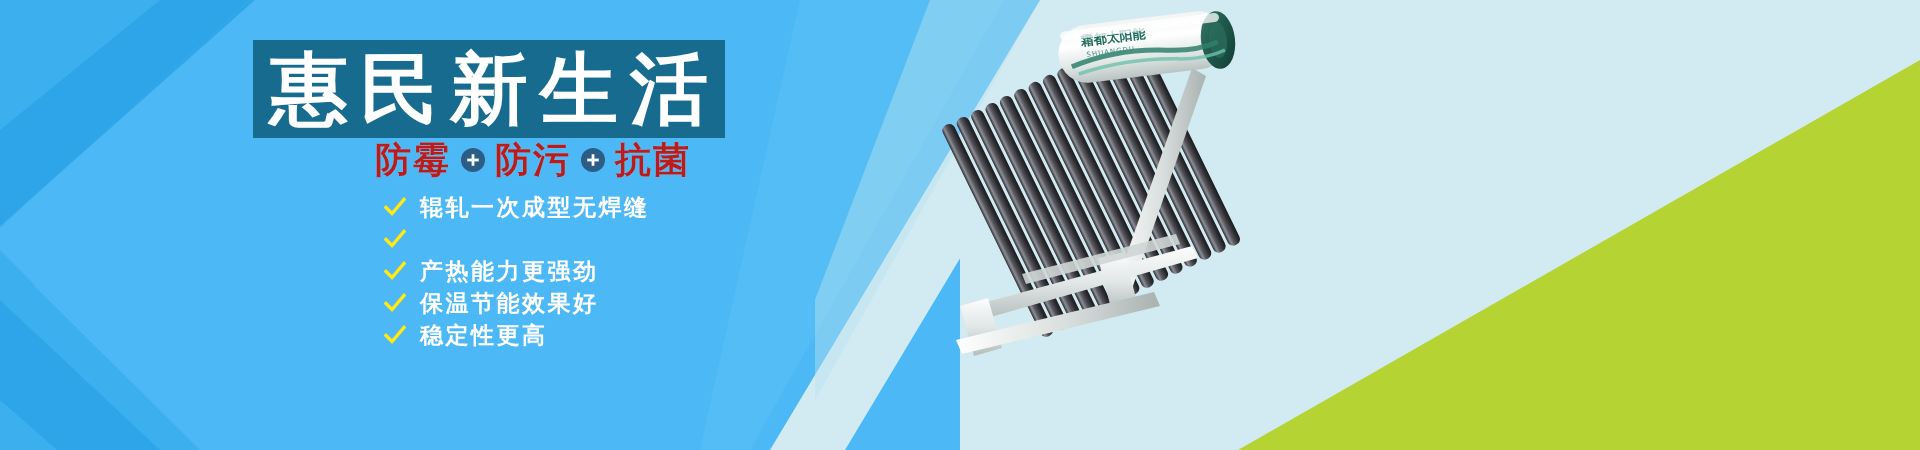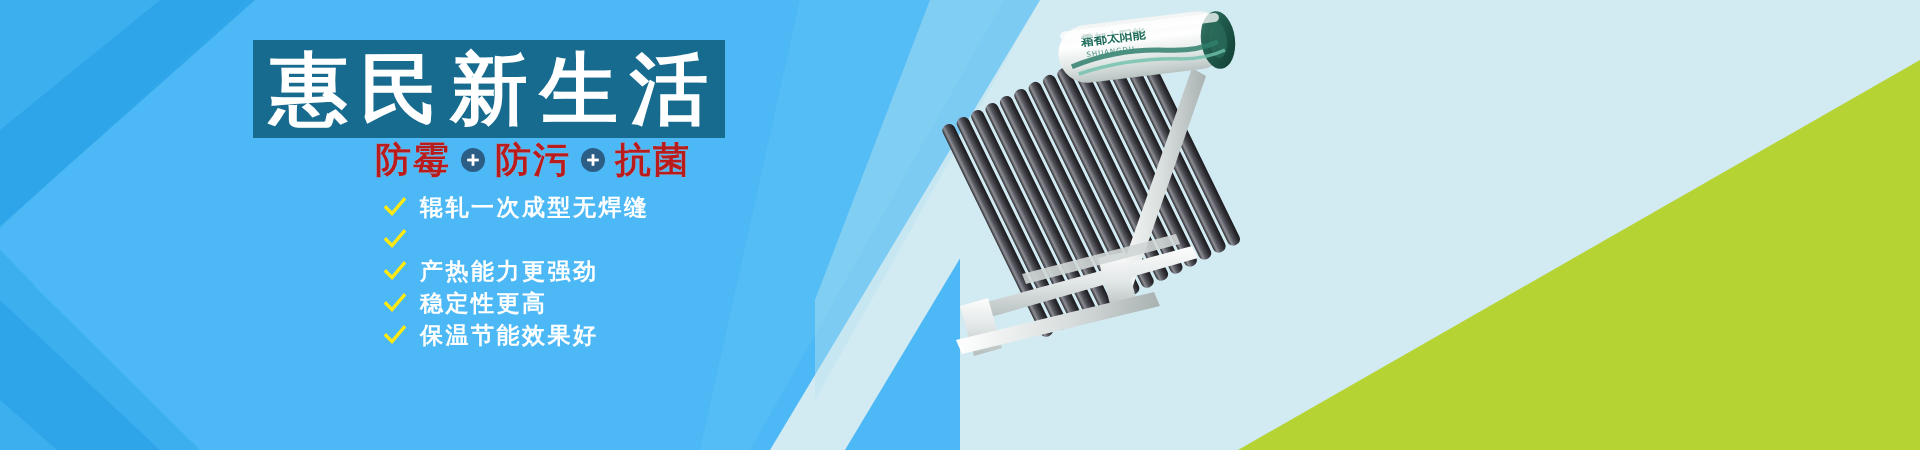--- a/index.html
+++ b/index.html
@@ -175,30 +175,30 @@
       </span>
       <span class="feature-text">产热能力更强劲</span>
     </div>
 
     <div class="feature-row">
       <span class="check-icon">
         <svg width="22" height="22" viewBox="0 0 22 22" xmlns="http://www.w3.org/2000/svg">
           <path d="M2 11.5 L8 17.5 L20 3.5" stroke="#ffe814" stroke-width="3.4" fill="none" stroke-linecap="square" stroke-linejoin="miter"></path>
         </svg>
       </span>
+      <span class="feature-text">保温节能效果好</span>
+    </div>
+
+    <div class="feature-row">
+      <span class="check-icon">
+        <svg width="22" height="22" viewBox="0 0 22 22" xmlns="http://www.w3.org/2000/svg">
+          <path d="M2 11.5 L8 17.5 L20 3.5" stroke="#ffe814" stroke-width="3.4" fill="none" stroke-linecap="square" stroke-linejoin="miter"></path>
+        </svg>
+      </span>
       <span class="feature-text">稳定性更高</span>
-    </div>
-
-    <div class="feature-row">
-      <span class="check-icon">
-        <svg width="22" height="22" viewBox="0 0 22 22" xmlns="http://www.w3.org/2000/svg">
-          <path d="M2 11.5 L8 17.5 L20 3.5" stroke="#ffe814" stroke-width="3.4" fill="none" stroke-linecap="square" stroke-linejoin="miter"></path>
-        </svg>
-      </span>
-      <span class="feature-text">保温节能效果好</span>
     </div>
 
   </div>
 
   <div id="product">
     <svg width="360" height="360" viewBox="0 0 360 360" xmlns="http://www.w3.org/2000/svg">
       <defs>
         <linearGradient id="tankGrad" x1="0" y1="0" x2="0" y2="1">
           <stop offset="0%" stop-color="#f2f5f4"></stop>
           <stop offset="35%" stop-color="#ffffff"></stop>

